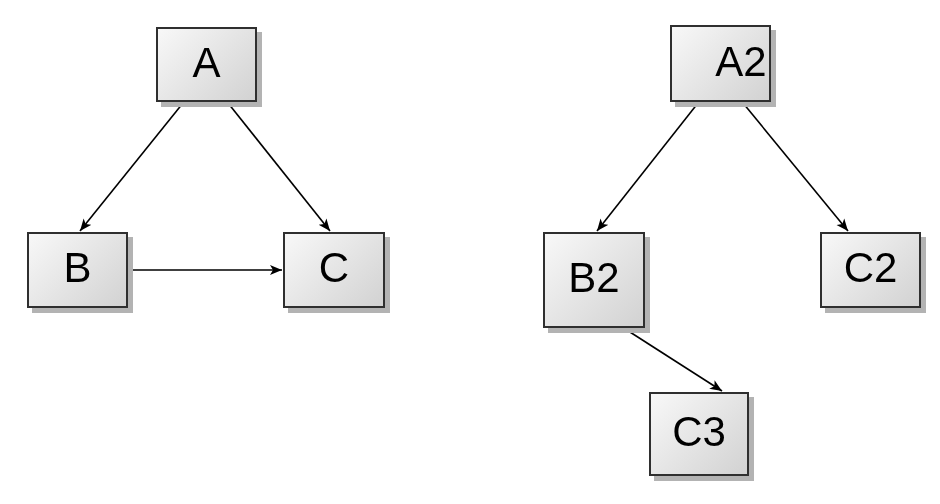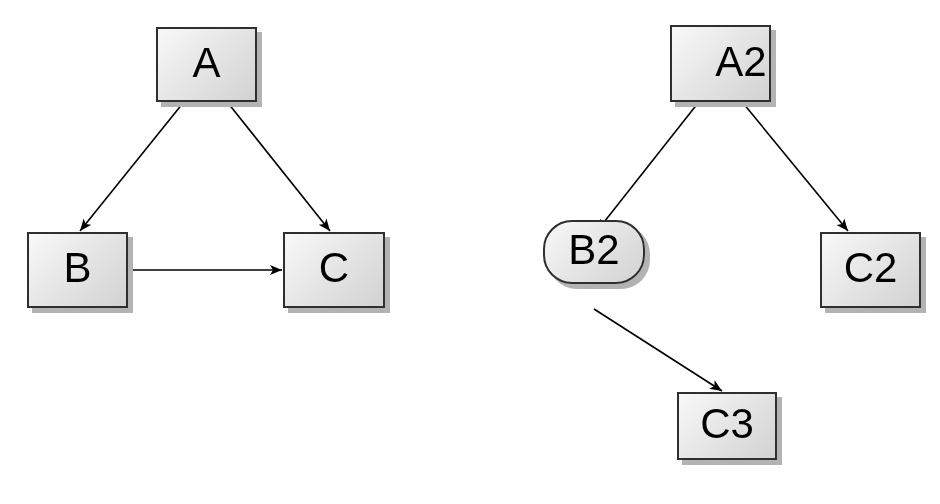--- a/index.html
+++ b/index.html
@@ -66,23 +66,23 @@
       </div>
       <div class="node" style="left: 27px; top: 232px; width: 101px; height: 76px; border-color: rgb(47, 47, 47); background: linear-gradient(135deg, rgb(248, 248, 248) 0%, rgb(210, 210, 210) 100%); box-shadow: rgb(179, 179, 179) 5px 5px 0px; color: rgb(0, 0, 0);">
         <span>B</span>
       </div>
       <div class="node" style="left: 283px; top: 232px; width: 102px; height: 76px; border-color: rgb(47, 47, 47); background: linear-gradient(135deg, rgb(248, 248, 248) 0%, rgb(210, 210, 210) 100%); box-shadow: rgb(179, 179, 179) 5px 5px 0px; color: rgb(0, 0, 0);">
         <span>C</span>
       </div>
       <div class="node" style="left: 670px; top: 25px; width: 101px; height: 77px; border-color: rgb(47, 47, 47); background: linear-gradient(135deg, rgb(248, 248, 248) 0%, rgb(210, 210, 210) 100%); box-shadow: rgb(179, 179, 179) 5px 5px 0px; color: rgb(0, 0, 0); padding-left: 41px;">
         <span>A2</span>
       </div>
-      <div class="node" style="left: 543px; top: 220px; width: 102px; height: 64px; border-color: rgb(47, 47, 47); background: linear-gradient(135deg, rgb(248, 248, 248) 0%, rgb(210, 210, 210) 100%); box-shadow: rgb(179, 179, 179) 5px 5px 0px; color: rgb(0, 0, 0); border-radius: 29px;">
+      <div class="node" style="left: 543px; top: 232px; width: 102px; height: 96px; border-color: rgb(47, 47, 47); background: linear-gradient(135deg, rgb(248, 248, 248) 0%, rgb(210, 210, 210) 100%); box-shadow: rgb(179, 179, 179) 5px 5px 0px; color: rgb(0, 0, 0);">
         <span>B2</span>
       </div>
       <div class="node" style="left: 800px; top: 232px; width: 101px; height: 76px; border-color: rgb(47, 47, 47); background: linear-gradient(135deg, rgb(248, 248, 248) 0%, rgb(210, 210, 210) 100%); box-shadow: rgb(179, 179, 179) 5px 5px 0px; color: rgb(0, 0, 0); margin-left: 20px;">
         <span>C2</span>
       </div>
-      <div class="node" style="left: 677px; top: 392px; width: 100px; height: 68px; border-color: rgb(47, 47, 47); background: linear-gradient(135deg, rgb(248, 248, 248) 0%, rgb(210, 210, 210) 100%); box-shadow: rgb(179, 179, 179) 5px 5px 0px; color: rgb(0, 0, 0);">
+      <div class="node" style="left: 649px; top: 392px; width: 100px; height: 84px; border-color: rgb(47, 47, 47); background: linear-gradient(135deg, rgb(248, 248, 248) 0%, rgb(210, 210, 210) 100%); box-shadow: rgb(179, 179, 179) 5px 5px 0px; color: rgb(0, 0, 0);">
         <span>C3</span>
       </div>
     </div>
 </div>
 
 </body></html>

